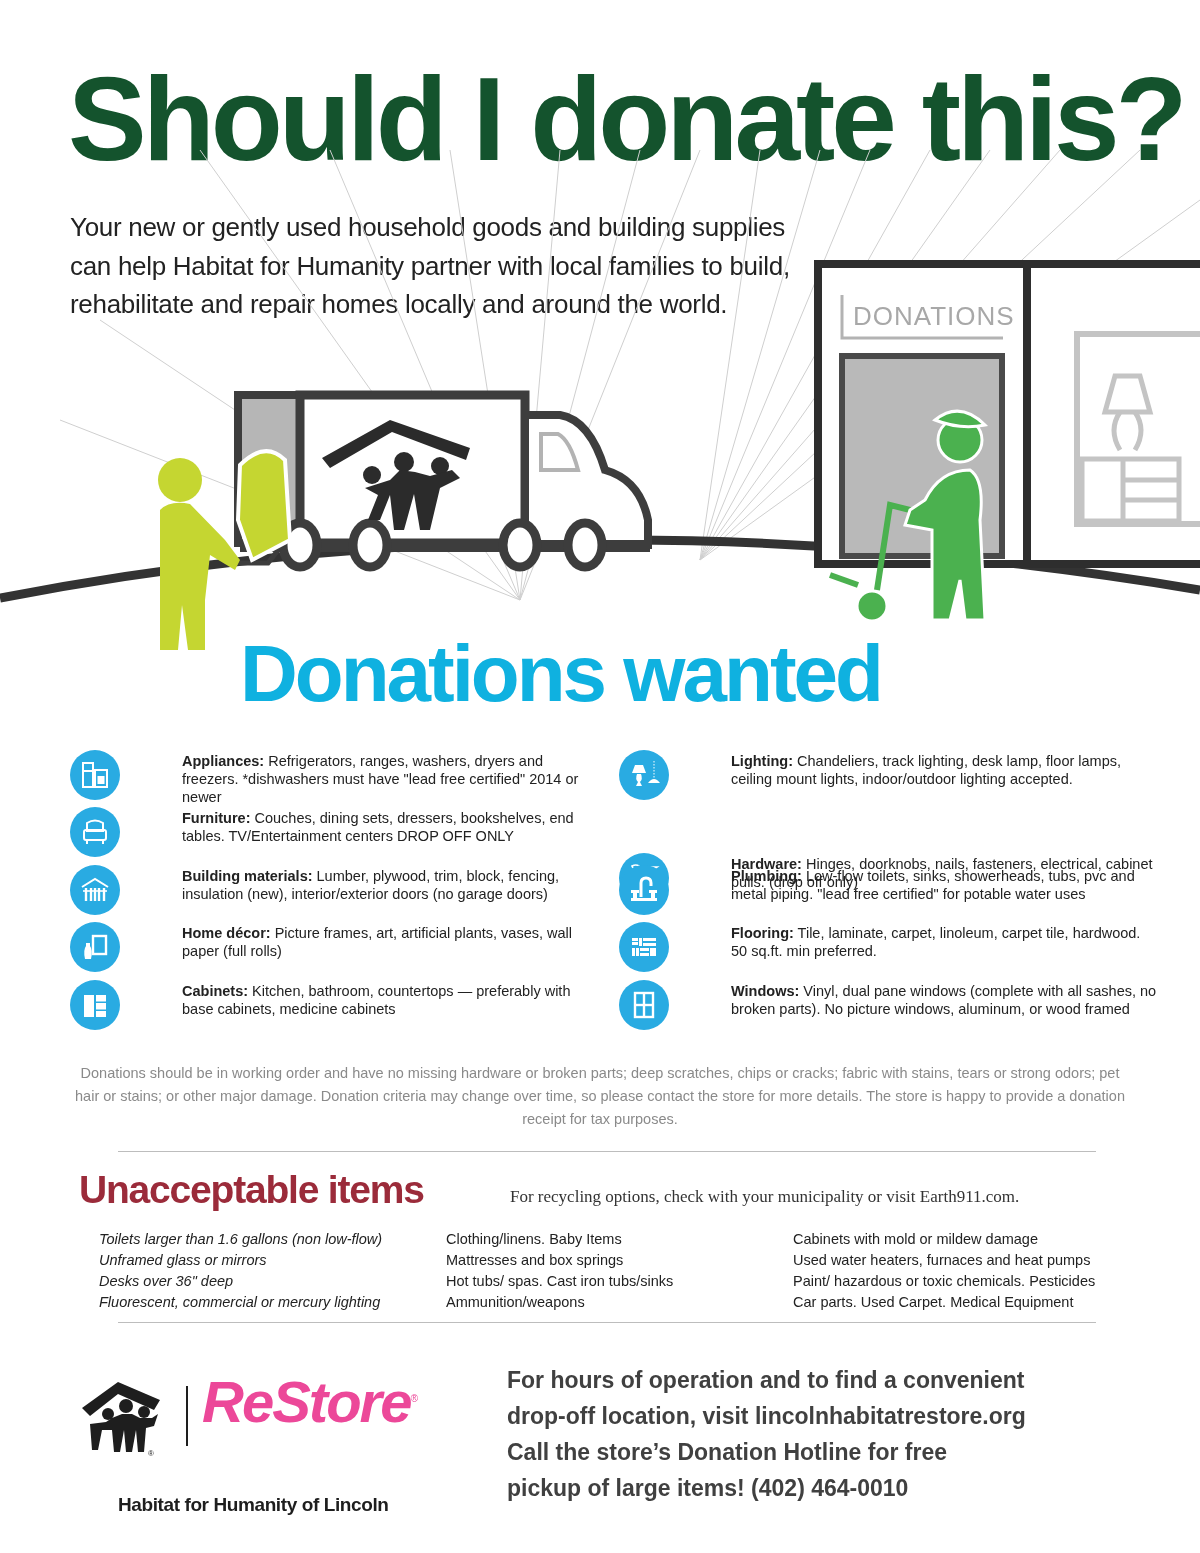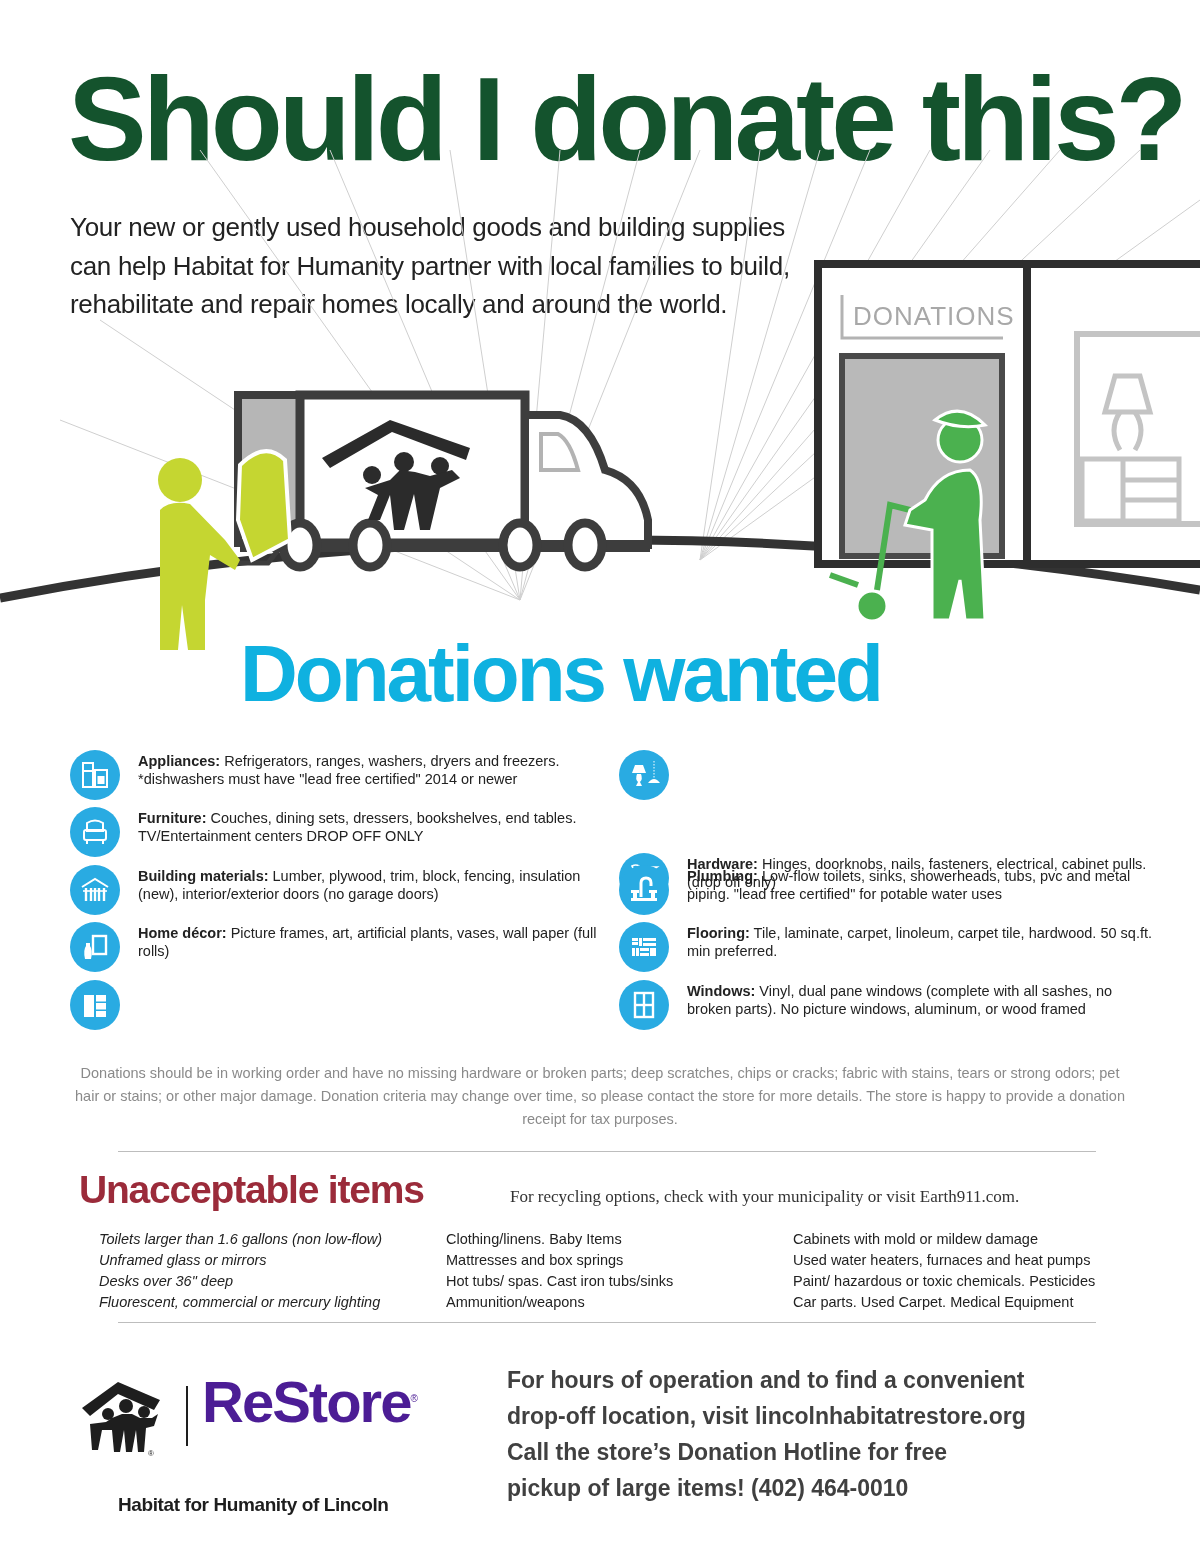--- a/index.html
+++ b/index.html
@@ -21,21 +21,21 @@
   
   .illustration { left: 0; top: 150px; width: 1200px; height: 520px; pointer-events: none; }
 
   .donations-wanted {
     left: 240px; top: 634px; font-size: 80px; font-weight: 700; letter-spacing: -3px;
     color: #0fb1e0; line-height: 1; white-space: nowrap;
   }
 
   
   .cat {
-    position: absolute; display: flex; align-items: flex-start;
+    position: absolute; display: flex; align-items: flex-start; gap: 44px;
   }
   .cat-icon {
     width: 50px; height: 50px; border-radius: 50%; background: #29abe2; flex: 0 0 50px;
     display: flex; align-items: center; justify-content: center; margin-right: 18px; margin-top: -2px;
   }
   .cat-icon svg { width: 34px; height: 34px; }
   .cat-text { font-size: 14.5px; line-height: 18px; color: #222; }
   .cat-text b { font-weight: 700; }
 
   .fine-print {
@@ -46,21 +46,21 @@
   .rule { height: 1px; background: #bdbdbd; }
 
   .unacc-title {
     left: 79px; top: 1170px; font-size: 39px; font-weight: 700; color: #9b2b3a;
     letter-spacing: -1.2px; line-height: 1; white-space: nowrap;
   }
   .unacc-sub {
     left: 510px; top: 1187px; font-size: 17px; color: #333; white-space: nowrap; font-family: Liberation Serif, serif;
   }
   .unacc-col { font-size: 14.5px; line-height: 21px; color: #222; }
-  .restore-word { left: 202px; top: 1373px; font-size: 58px; font-weight: 700; color: #4c1d95; letter-spacing: -2px; line-height: 1; }
+  .restore-word { left: 202px; top: 1373px; font-size: 58px; font-weight: 700; color: #ec4899; letter-spacing: -2px; line-height: 1; font-style: italic; }
   .logo-sub { left: 118px; top: 1454px; font-size: 19px; font-weight: 700; color: #1e1e1e; letter-spacing: -0.4px; margin-top: 40px; }
   .footer-text {
     left: 507px; top: 1362px; width: 640px; font-size: 23px; font-weight: 700; line-height: 36px; color: #404040;
   }
 </style>
 </head>
 <body>
 
 <div class="abs main-title">Should I donate this?</div>
 <div class="abs intro">Your new or gently used household goods and building supplies can help Habitat for Humanity partner with local families to build, rehabilitate and repair homes locally and around the world.</div>
@@ -195,31 +195,33 @@
 </div>
 <div class="cat" style="left:70px; top:982px; width:530px;">
   <div class="cat-icon">
     <svg viewBox="0 0 34 34">
         <rect x="6" y="7" width="10" height="22" fill="#fff"></rect>
         <rect x="18" y="7" width="10" height="6.5" fill="#fff"></rect>
         <rect x="18" y="15" width="10" height="6.5" fill="#fff"></rect>
         <rect x="18" y="23" width="10" height="6" fill="#fff"></rect>
       </svg>
   </div>
+  <div class="cat-text"><b>Cabinets:</b><span> Kitchen, bathroom, countertops — preferably with base cabinets, medicine cabinets</span></div>
 </div>
 
 <div class="cat" style="left:619px; top:752px; width:540px;">
   <div class="cat-icon">
     <svg viewBox="0 0 34 34">
         <path d="M8 7 L16 7 L19 15 L5 15 Z" fill="#fff"></path>
         <path d="M10 16 Q8 21 11 24 L9 28 L15 28 L13 24 Q16 21 14 16 Z" fill="#fff"></path>
         <line x1="27" y1="3" x2="27" y2="20" stroke="#fff" stroke-width="1" stroke-dasharray="1.5 1.5"></line>
         <path d="M21 25 Q27 17 33 25 Z" fill="#fff"></path>
       </svg>
   </div>
+  <div class="cat-text"><b>Lighting:</b><span> Chandeliers, track lighting, desk lamp, floor lamps, ceiling mount lights, indoor/outdoor lighting accepted.</span></div>
 </div>
 <div class="cat" style="left:619px; top:855px; width:540px;">
   <div class="cat-icon">
     <svg viewBox="0 0 34 34">
         <path d="M5 5 Q9 3 12 5 L10 9 L10 26 L8.5 29 L7 26 L7 9 Z" fill="none" stroke="#fff" stroke-width="1.6"></path>
         <circle cx="17" cy="17" r="3" fill="none" stroke="#fff" stroke-width="1.6"></circle>
         <path d="M22 6 L30 6 L27 8 L27 27 L26 30 L25 27 L25 8 Z" fill="none" stroke="#fff" stroke-width="1.6"></path>
       </svg>
   </div>
   <div class="cat-text"><b>Hardware:</b><span> Hinges, doorknobs, nails, fasteners, electrical, cabinet pulls. (drop off only)</span></div>

